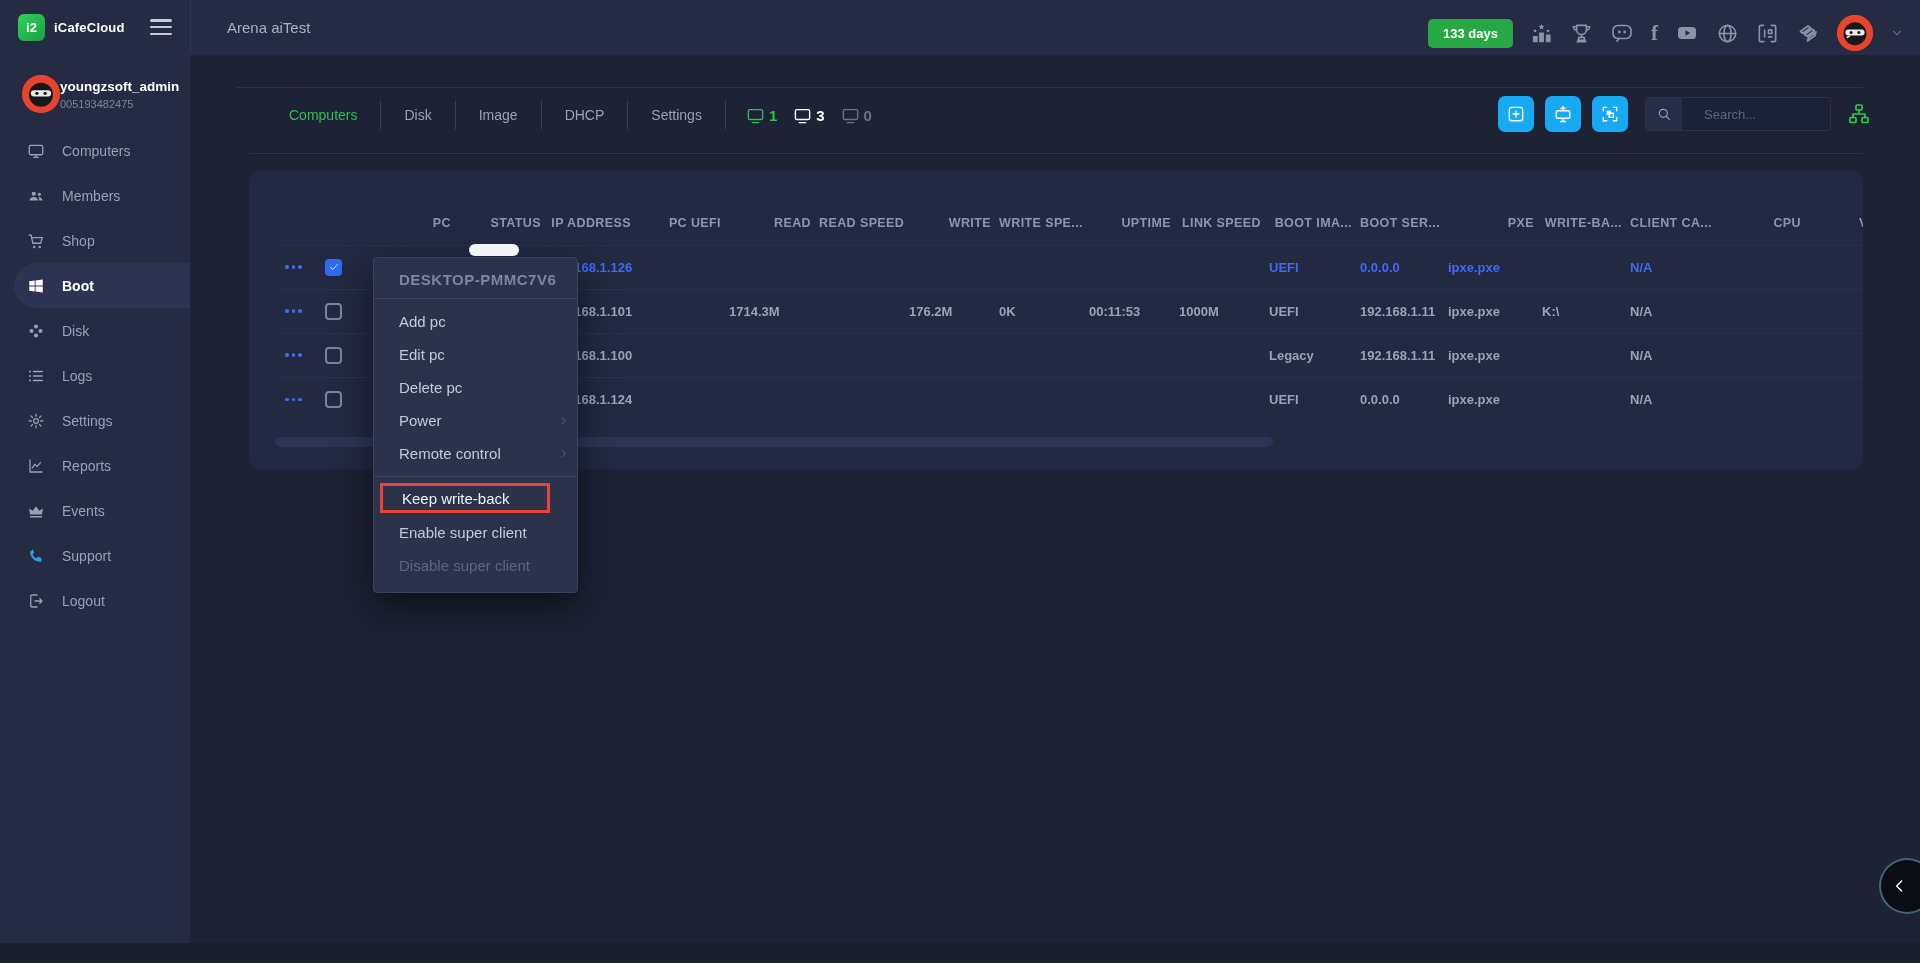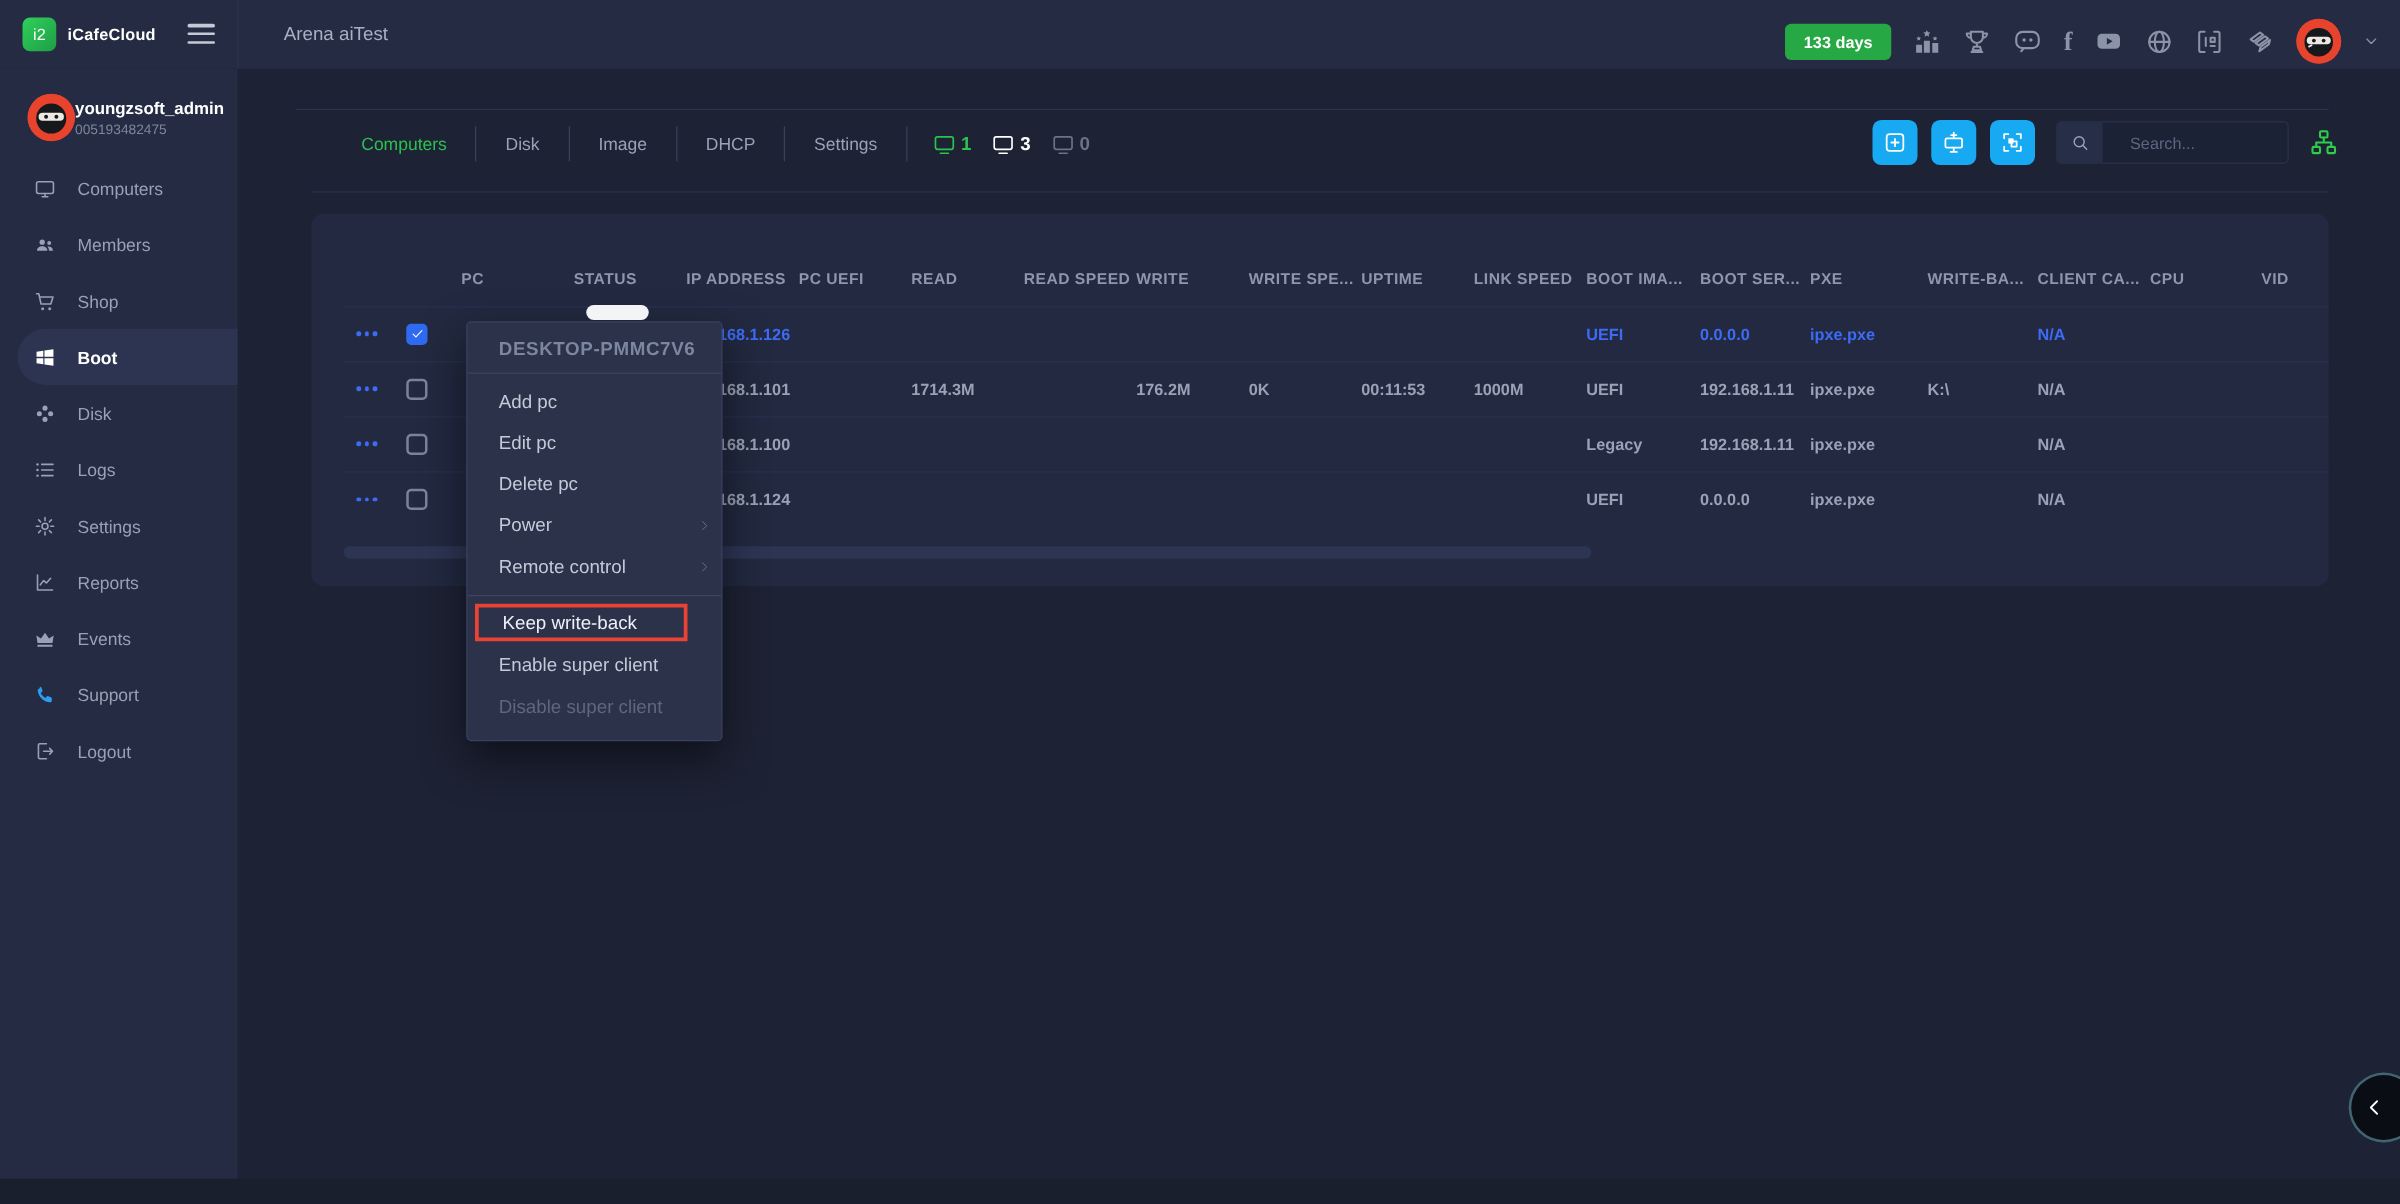--- a/index.html
+++ b/index.html
@@ -12,21 +12,21 @@
     overflow: hidden;
   }
   svg { display:block; }
   .ic { stroke: currentColor; fill: none; stroke-width: 1.7; stroke-linecap: round; stroke-linejoin: round; }
   .icf { fill: currentColor; stroke: none; }
 
   
   .topbar { position:absolute; left:0; top:0; width:1920px; height:55px; background:#242b43; z-index:40; }
   .brand { position:absolute; left:18px; top:0; height:55px; display:flex; align-items:center; gap:9px; }
   .logo-badge { width:27px; height:27px; border-radius:6px; background:linear-gradient(135deg,#2fd05c,#1f9e44);
-    color:#fff; font-weight:normal; font-size:13px; display:flex; align-items:center; justify-content:center; }
+    color:#fff; font-weight:bold; font-size:13px; display:flex; align-items:center; justify-content:center; }
   .brand-name { color:#fff; font-size:13px; font-weight:bold; letter-spacing:.2px; }
   .hamburger { position:absolute; left:150px; top:19px; width:22px; height:16px; display:flex; flex-direction:column; justify-content:space-between; cursor:pointer; }
   .hamburger i { display:block; height:2.5px; background:#c3c9d7; border-radius:2px; }
   .topbar-vdiv { position:absolute; left:190px; top:0; width:1px; height:55px; background:#2e3552; }
   .page-title { position:absolute; left:227px; top:0; height:55px; display:flex; align-items:center; color:#a9b0c3; font-size:15px; }
   .topbar-right { position:absolute; right:16px; top:0; height:66px; display:flex; align-items:center; gap:17px; }
   .license-badge { background:#26a944; color:#fff; border-radius:5px; padding:7px 15px; font-size:13px; font-weight:bold; cursor:pointer; }
   .tb-icon { color:#8b93a8; cursor:pointer; }
   .avatar { width:36px; height:36px; border-radius:50%; background:#e8432d; overflow:hidden; cursor:pointer; }
   .caret { color:#8b93a8; cursor:pointer; }
@@ -59,21 +59,21 @@
   .tb-btn { width:36px; height:36px; border-radius:7px; background:#17a9f1; color:#fff; display:flex; align-items:center; justify-content:center; margin-right:11px; cursor:pointer; }
   .search { width:186px; height:34px; background:#1c2235; border:1px solid #2b3249; border-radius:4px; display:flex; align-items:center; margin-left:6px; }
   .search-iconbox { width:36px; height:32px; background:#272e47; border-radius:3px 0 0 3px; display:flex; align-items:center; justify-content:center; color:#9aa3b8; }
   .search input { background:transparent; border:none; outline:none; color:#aab2c5; font-size:13px; width:138px; padding-left:22px; font-family:"Liberation Sans",sans-serif; }
   .search input::placeholder { color:#5d6680; }
   .sitemap { margin-left:16px; color:#2ecc4a; cursor:pointer; }
 
   
   .card { position:absolute; left:249px; top:171px; width:1614px; height:298px; background:#222940; border-radius:10px; overflow:hidden; z-index:5; }
   table { position:absolute; left:26px; top:30px; width:1608px; border-collapse:collapse; table-layout:fixed; }
-  th { height:44px; text-align:left; font-size:12.5px; color:#8d96ac; font-weight:bold; letter-spacing:.4px; padding:0 4px; white-space:nowrap; overflow:hidden; }
+  th { height:44px; text-align:right; font-size:12.5px; color:#8d96ac; font-weight:bold; letter-spacing:.4px; padding:0 4px; white-space:nowrap; overflow:hidden; }
   td { height:44px; font-size:13px; font-weight:bold; color:#99a2b6; padding:0 4px; white-space:nowrap; overflow:hidden; }
   tr.row td { border-top:1px solid #2a3150; }
   tr.selected td { color:#3d6bf5; }
   .dots { display:flex; gap:3px; cursor:pointer; padding-left:6px; }
   .dots i { width:3.5px; height:3.5px; border-radius:50%; background:#3d6bf5; display:block; }
   .checkbox { width:17px; height:17px; border:2px solid #79839c; border-radius:4px; cursor:pointer; }
   .checkbox.checked { background:#2f6bf0; border-color:#2f6bf0; display:flex; align-items:center; justify-content:center; color:#fff; }
   .hscroll { position:absolute; left:275px; top:437px; width:998px; height:10px; border-radius:5px; background:#2d3554; z-index:8; cursor:pointer; }
   .status-pill { position:absolute; left:469px; top:244px; width:50px; height:12px; border-radius:6px; background:#f3f4f6; z-index:25; }
 

